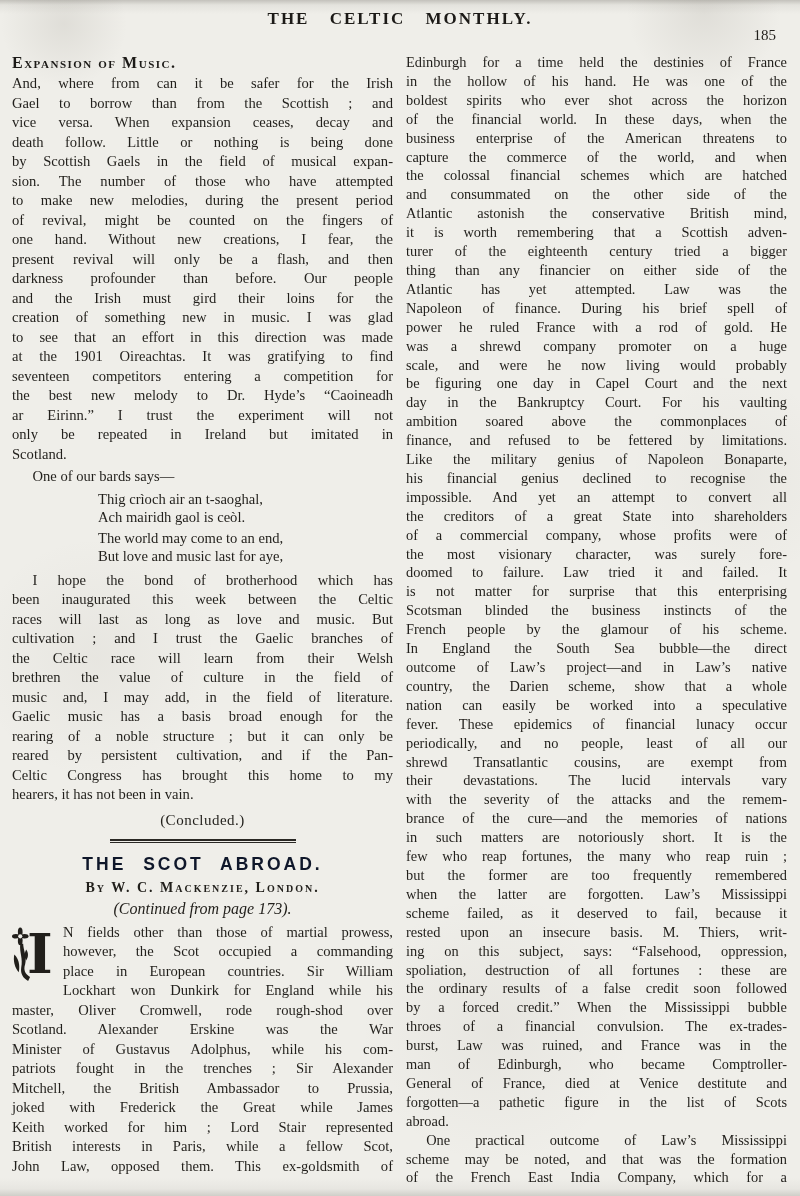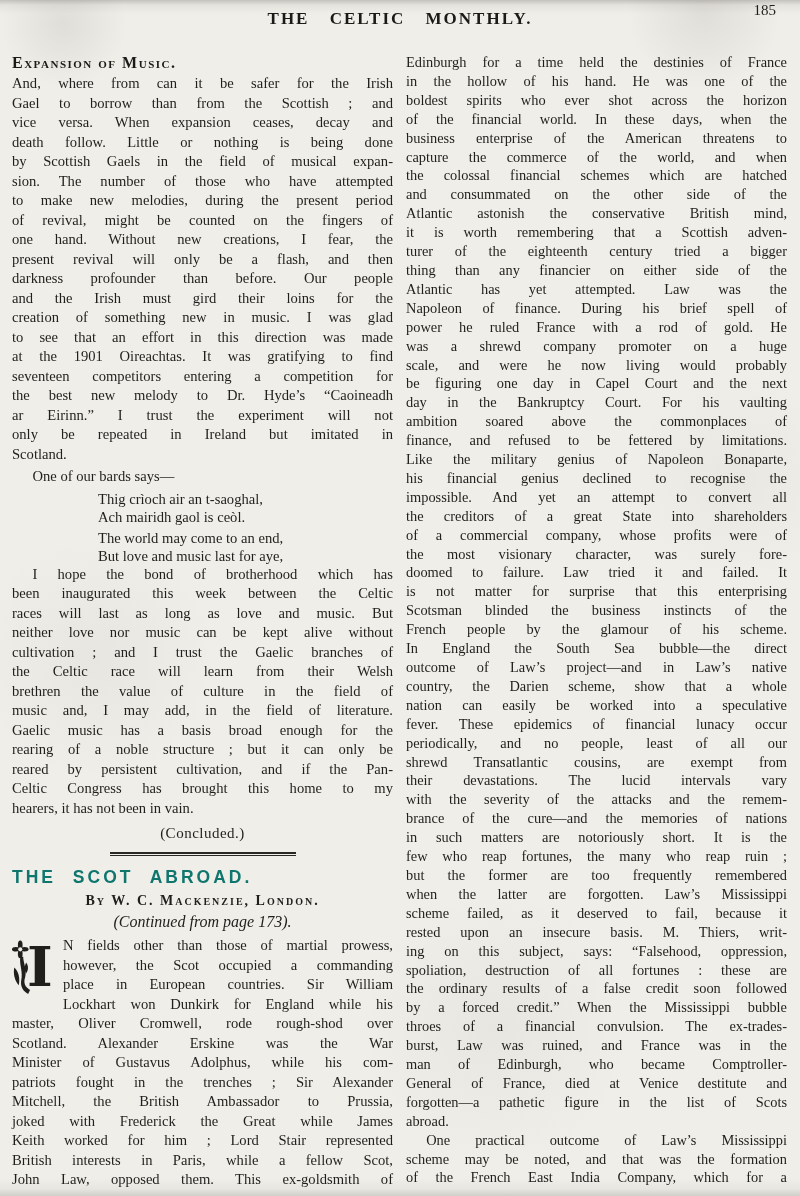--- a/index.html
+++ b/index.html
@@ -15,21 +15,21 @@
       radial-gradient(circle 90px at 8% 2%, rgba(110,104,92,0.12), rgba(110,104,92,0) 70%),
       radial-gradient(circle 160px at 12% 55%, rgba(130,124,112,0.07), rgba(130,124,112,0) 75%),
       radial-gradient(circle 180px at 62% 86%, rgba(130,124,112,0.07), rgba(130,124,112,0) 75%),
       radial-gradient(circle 140px at 92% 40%, rgba(130,124,112,0.06), rgba(130,124,112,0) 75%);
   }
   .page-header { position: relative; height: 44px; padding-top: 9px; }
   .journal-title {
     text-align: center; font-weight: bold; font-size: 17px;
     letter-spacing: 2px; word-spacing: 14px; color: #1c1a17;
   }
-  .page-number { position: absolute; right: 24px; top: 2px; font-size: 15px; }
+  .page-number { position: absolute; right: 24px; top: 27px; font-size: 15px; }
 
   .columns { display: flex; gap: 13px; padding: 0 12px; }
   .col { width: 381px; }
 
   .line { min-height: 1em; }
   .para .line { text-align: justify; text-align-last: justify; }
   .para .line:last-child { text-align-last: left; }
   .para.cont .line:last-child { text-align-last: justify; }
   .col-left { font-size: 14.6px; }
   .col-left .line { line-height: 19.5px; }
@@ -46,23 +46,23 @@
   .verse .line { line-height: 18px; text-align: left; }
   .indent-first .line:first-child { text-indent: 1.4em; }
   .concluded { text-align: center; font-size: 15px; line-height: 20px; margin-top: 5px; letter-spacing: 0.5px; }
 
   .section-divider {
     width: 186px; margin: 9px auto 10px auto; height: 4px;
     border-top: 2.5px solid #2a2824; border-bottom: 1px solid #2a2824;
     box-sizing: border-box;
   }
   .article-title {
-    font-family: "Liberation Sans", "DejaVu Sans", sans-serif;
+    text-align: center; font-family: "Liberation Sans", "DejaVu Sans", sans-serif;
     font-weight: bold; font-size: 17.5px; letter-spacing: 3px; word-spacing: 9px;
-    color: #0f766e; line-height: 22px;
+    color: #0f172a; line-height: 22px;
   }
   .article-byline {
     text-align: center; font-variant: small-caps; font-size: 14px;
     letter-spacing: 2px; line-height: 19px; margin-top: 3px; font-weight: bold;
   }
   .article-continued { text-align: center; font-style: italic; font-size: 16px; line-height: 21px; margin-top: 1px; }
 
   .dropcap-box { float: left; width: 44px; height: 57px; margin: 3px 7px 0 0; }
   .dropcap-box svg { display: block; width: 100%; height: 100%; }
 </style>
@@ -102,25 +102,24 @@
       </div>
     <div class="lead-in">One of our bards says—</div>
     <div class="verse">
         <div class="line">Thig crìoch air an t-saoghal,</div>
         <div class="line">Ach mairidh gaol is ceòl.</div>
       </div>
     <div class="verse">
         <div class="line">The world may come to an end,</div>
         <div class="line">But love and music last for aye,</div>
       </div>
-    <div class="para indent-first" style="">
+    <div class="para indent-first" style="margin-top:6px;">
         <div class="line">I hope the bond of brotherhood which has</div>
         <div class="line">been inaugurated this week between the Celtic</div>
         <div class="line">races will last as long as love and music. But</div>
-        <div class="line">neither love nor music can be kept alive without</div>
         <div class="line">cultivation ; and I trust the Gaelic branches of</div>
         <div class="line">the Celtic race will learn from their Welsh</div>
         <div class="line">brethren the value of culture in the field of</div>
         <div class="line">music and, I may add, in the field of literature.</div>
         <div class="line">Gaelic music has a basis broad enough for the</div>
         <div class="line">rearing of a noble structure ; but it can only be</div>
         <div class="line">reared by persistent cultivation, and if the Pan-</div>
         <div class="line">Celtic Congress has brought this home to my</div>
         <div class="line">hearers, it has not been in vain.</div>
       </div>

